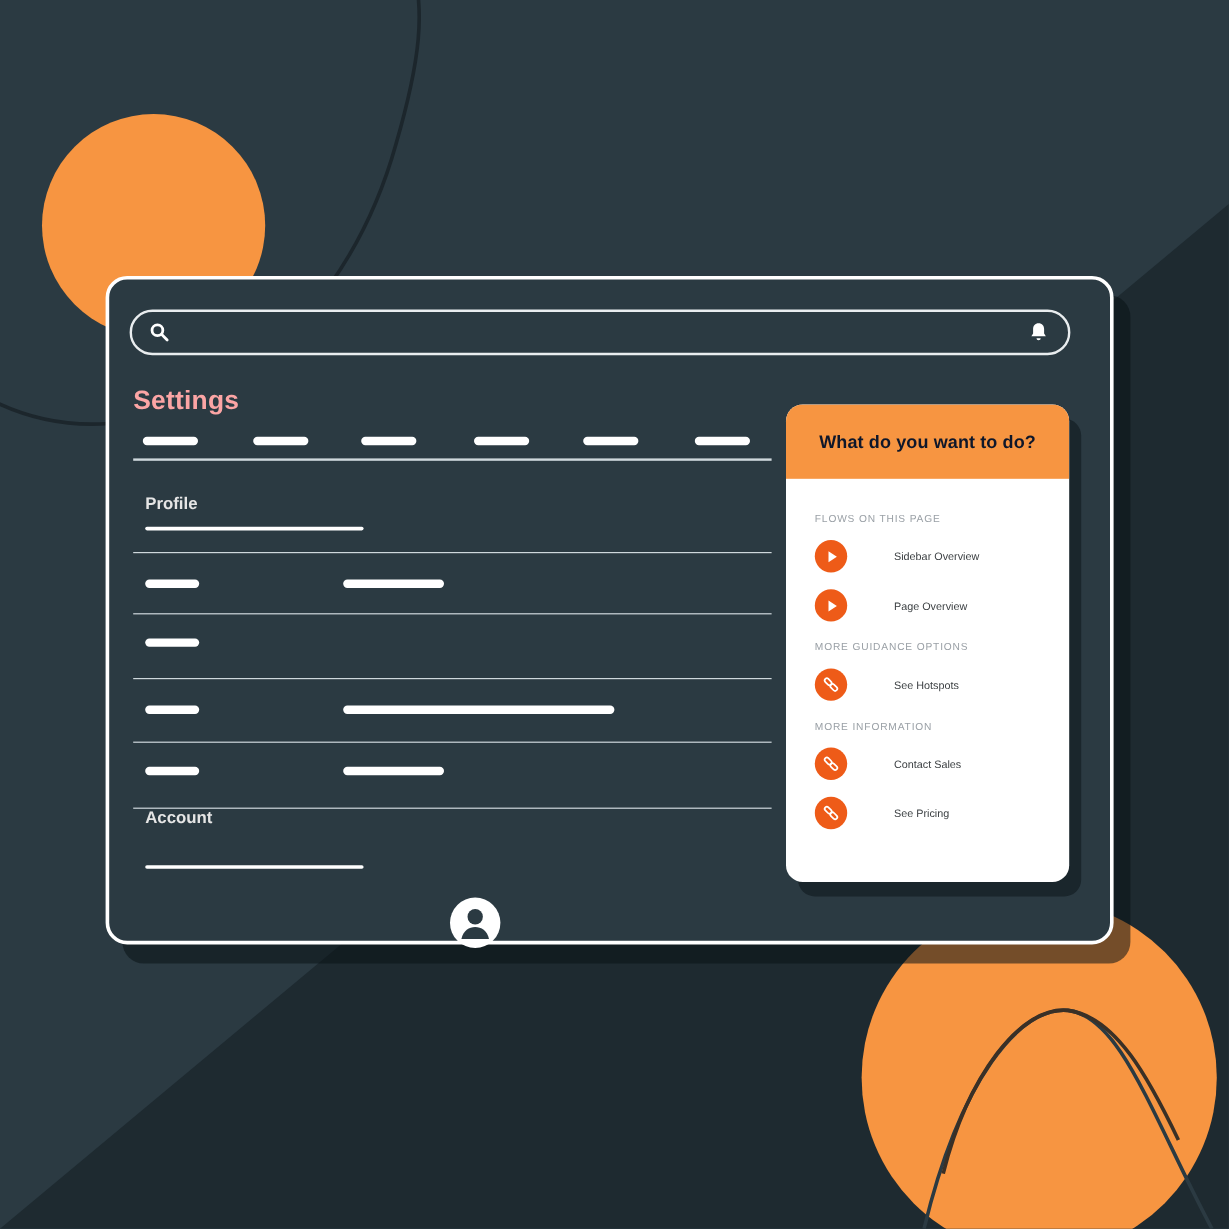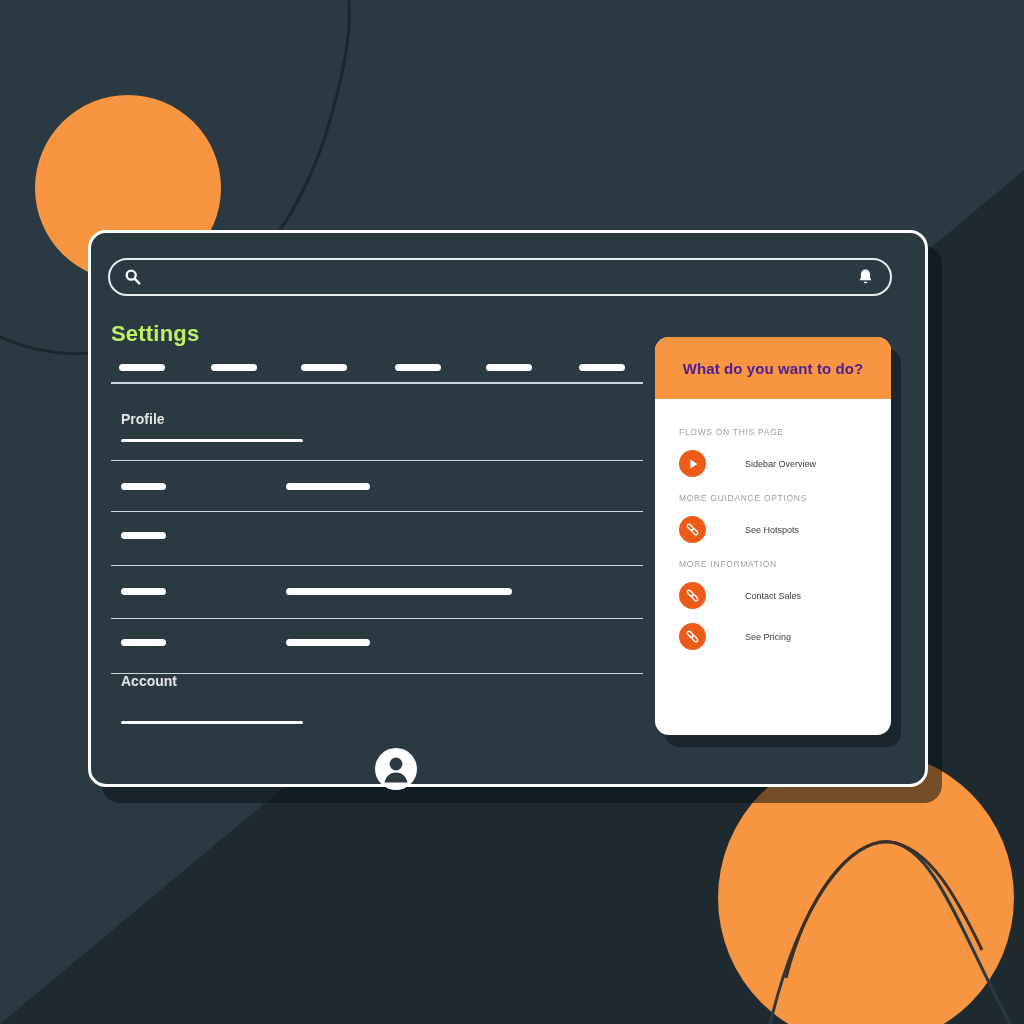--- a/index.html
+++ b/index.html
@@ -76,21 +76,21 @@
     margin-right: 48px;
     padding: 0;
   }
   #search-input-field::placeholder { color: #6b7a83; }
 
   
   #page-title {
     position: absolute;
     left: 20px;
     top: 88px;
-    color: #bef264;
+    color: #fca5a5;
     font-size: 22px;
     font-weight: bold;
     letter-spacing: 0.2px;
   }
 
   #tab-strip {
     position: absolute;
     left: 20px;
     top: 131px;
     width: 532px;
@@ -163,21 +163,21 @@
     z-index: 8;
   }
   #panel-header {
     height: 62px;
     background: #f79541;
     display: flex;
     align-items: center;
     justify-content: center;
   }
   #panel-header-title {
-    color: #4c1d95;
+    color: #0f172a;
     font-size: 15px;
     font-weight: bold;
     letter-spacing: 0.1px;
   }
   #panel-body {
     padding: 28px 0 0 24px;
   }
   .panel-section-label {
     color: #9aa0a6;
     font-size: 8.5px;
@@ -287,20 +287,28 @@
 
       <div class="panel-item">
         <div class="panel-item-icon">
           <svg viewBox="0 0 20 20" width="20" height="20">
             <path d="M7.4 5.4 L14.4 10 L7.4 14.6 Z" fill="#ffffff"></path>
           </svg>
         </div>
         <div class="panel-item-label">Sidebar Overview</div>
       </div>
 
+      <div class="panel-item">
+        <div class="panel-item-icon">
+          <svg viewBox="0 0 20 20" width="20" height="20">
+            <path d="M7.4 5.4 L14.4 10 L7.4 14.6 Z" fill="#ffffff"></path>
+          </svg>
+        </div>
+        <div class="panel-item-label">Page Overview</div>
+      </div>
     </div>
 
     <div class="panel-section">
       <div class="panel-section-label">MORE GUIDANCE OPTIONS</div>
 
       <div class="panel-item">
         <div class="panel-item-icon">
           <svg viewBox="0 0 20 20" width="19" height="19">
             <g transform="rotate(-45 10 10)">
               <rect x="8.1" y="3.0" width="3.8" height="7.0" rx="1.9" fill="none" stroke="#ffffff" stroke-width="1.5"></rect>

